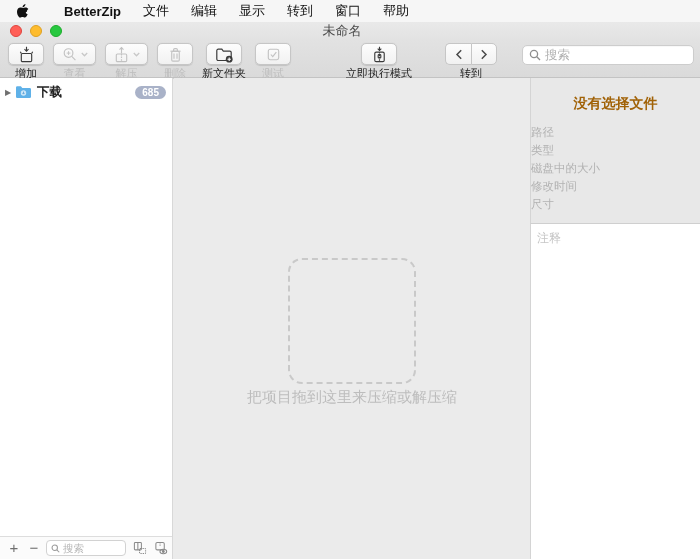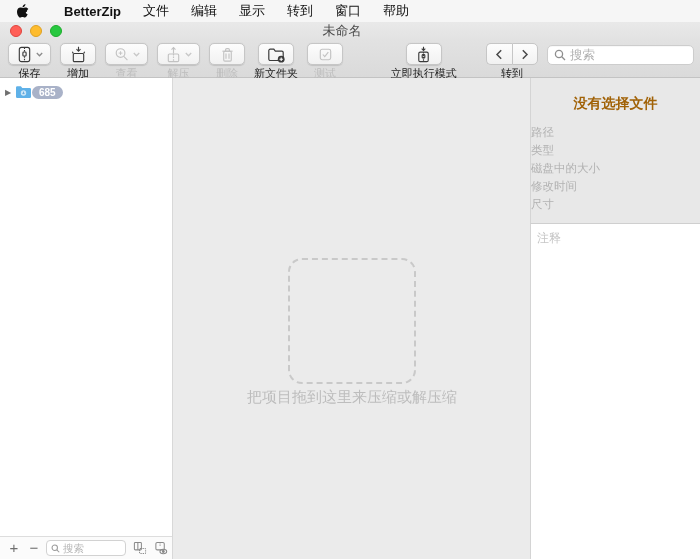--- a/index.html
+++ b/index.html
@@ -124,38 +124,20 @@
   <div class="lights">
     <span class="light red"></span>
     <span class="light yellow"></span>
     <span class="light green"></span>
   </div>
   <div class="win-title">未命名</div>
 </div>
 
 <div class="toolbar">
 
-  <div class="tb-item">
-    <div class="tb-btn">
-      <span>
-        <svg width="17" height="17" viewBox="0 0 18 18" fill="none" stroke="currentColor" stroke-width="1.2">
-          <rect x="3.5" y="1.5" width="11" height="15" rx="2.2"></rect>
-          <line x1="9" y1="1.5" x2="9" y2="6" stroke-dasharray="1.6 1.1"></line>
-          <rect x="7.3" y="6.4" width="3.4" height="4.2" rx="0.9"></rect>
-          <line x1="9" y1="10.8" x2="9" y2="16.2" stroke-dasharray="1.6 1.1"></line>
-        </svg>
-      </span>
-      <span class="tb-caret">
-        <svg width="7" height="5" viewBox="0 0 7 5" fill="none" stroke="currentColor" stroke-width="1.3">
-            <path d="M0.8 1 L3.5 3.8 L6.2 1"></path>
-          </svg>
-      </span>
-    </div>
-    <div class="tb-label">保存</div>
-  </div>
 
   <div class="tb-item">
     <div class="tb-btn">
       <span>
         <svg width="17" height="17" viewBox="0 0 18 18" fill="none" stroke="currentColor" stroke-width="1.2">
           <path d="M3.5 8 L2.5 6 M14.5 8 L15.5 6"></path>
           <rect x="3.5" y="8" width="11" height="8.5" rx="1.2"></rect>
           <line x1="9" y1="0.8" x2="9" y2="5.2"></line>
           <path d="M6.9 3.4 L9 5.6 L11.1 3.4"></path>
         </svg>
@@ -294,20 +276,21 @@
   <div class="sidebar">
     <div class="side-item">
       <span class="disclosure">▶</span>
       <span>
         <svg width="17" height="14" viewBox="0 0 17 14">
           <path d="M1 2.6 a1.3 1.3 0 0 1 1.3-1.3 h3.6 l1.4 1.7 h7.4 A1.3 1.3 0 0 1 16 4.3 v7.4 a1.3 1.3 0 0 1 -1.3 1.3 H2.3 A1.3 1.3 0 0 1 1 11.7 z" fill="#5fb1e8"></path>
           <circle cx="8.5" cy="8" r="2.7" fill="#cfe8f8"></circle>
           <path d="M8.5 6.6 v2.2 M7.4 7.9 l1.1 1.2 1.1-1.2" stroke="#5fa3d8" stroke-width="0.9" fill="none"></path>
         </svg>
       </span>
+      <span class="side-label">下载</span>
       <span class="badge">685</span>
     </div>
 
     <div class="side-bottom">
       <button class="pm-btn">+</button>
       <button class="pm-btn">−</button>
       <div class="mini-search">
         <span>
           <svg width="9" height="9" viewBox="0 0 12 12" fill="none" stroke="#9a9a9a" stroke-width="1.4">
             <circle cx="5" cy="5" r="3.6"></circle>

